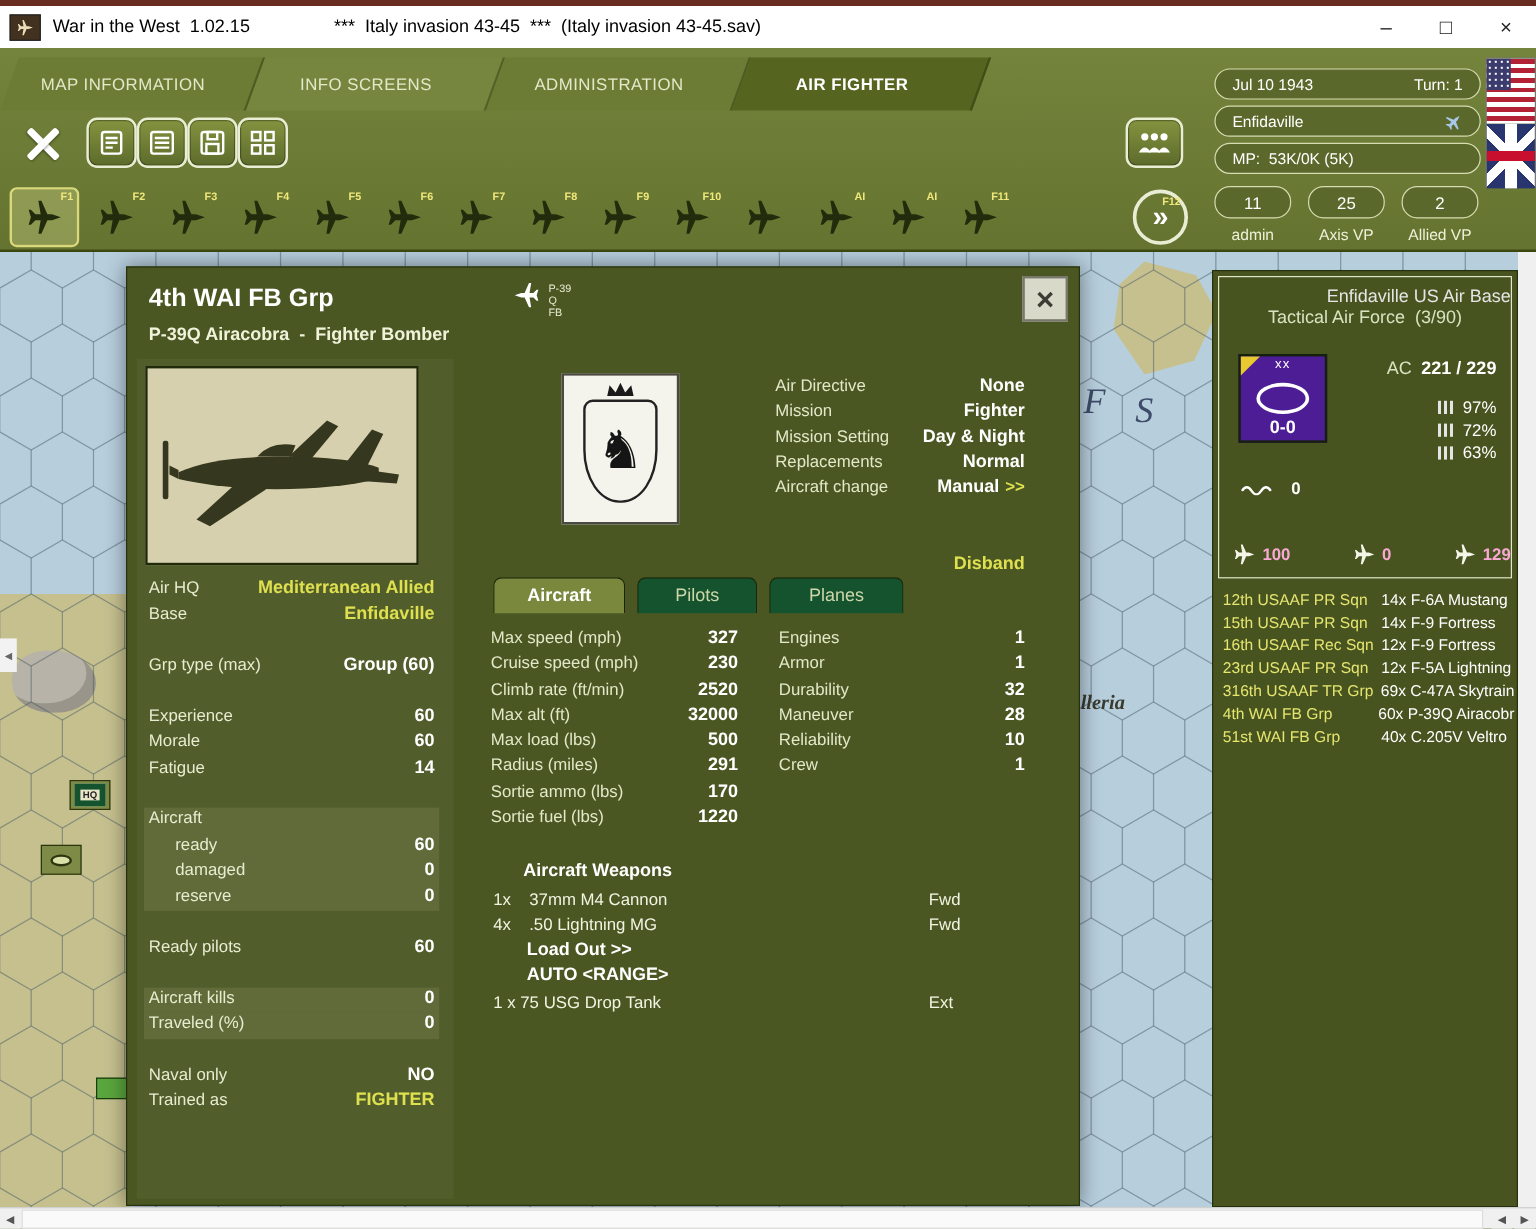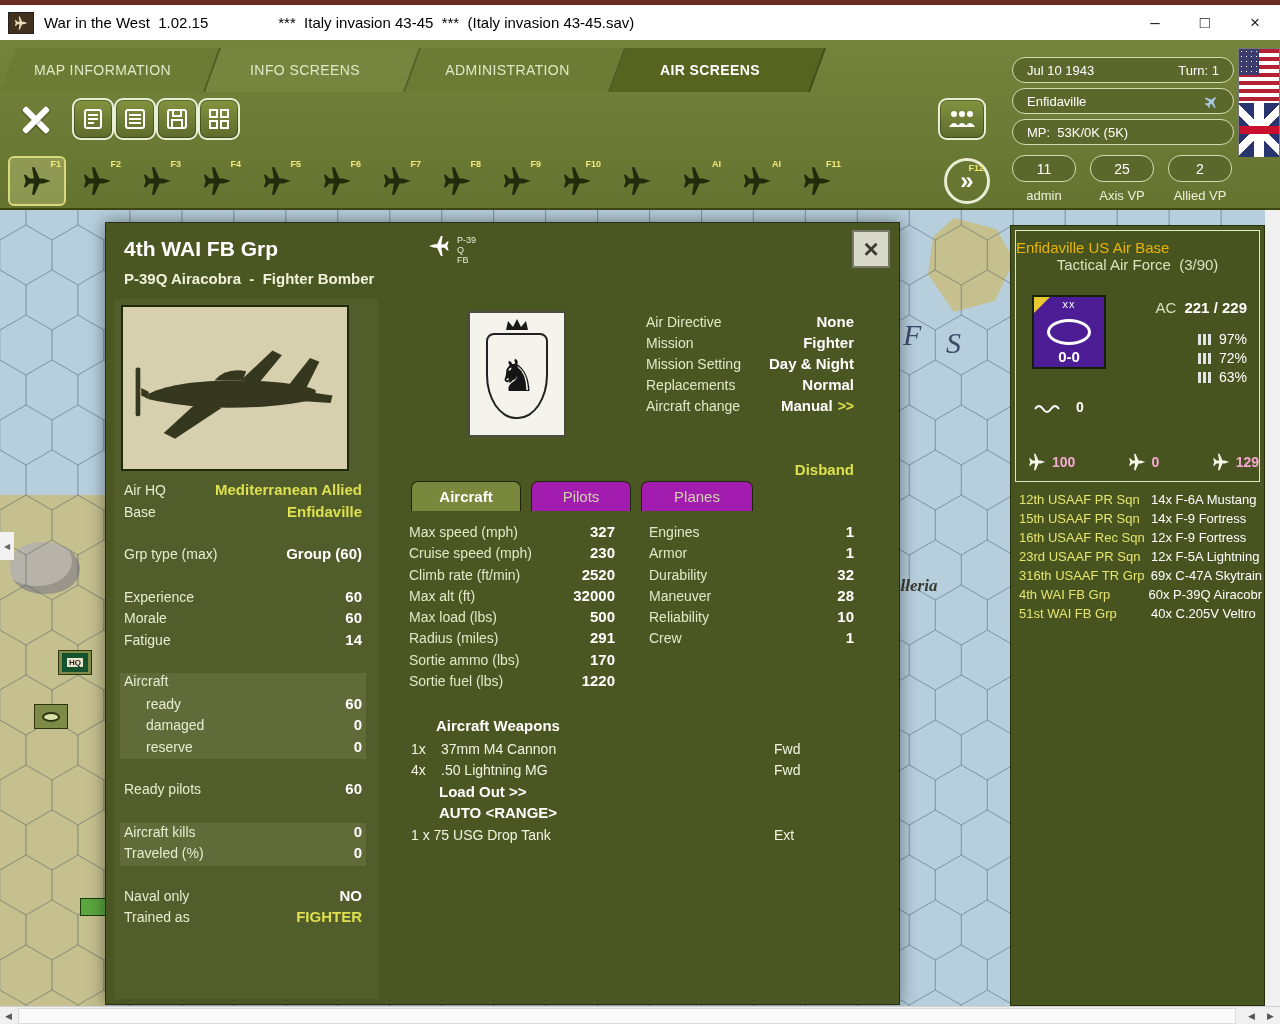--- a/index.html
+++ b/index.html
@@ -105,42 +105,42 @@
 .lspacer{height:21px}
 
 #info-rows{position:absolute;top:90px;left:540px;width:208px}
 .irow{display:flex;justify-content:space-between;height:21px;font-size:14px;color:#e2e8c8;align-items:baseline;cursor:pointer}
 .iright{display:flex;gap:5px;align-items:baseline}
 .irow .ivalue{font-weight:bold;color:#fff;font-size:15px}
 .irow .iextra{color:#dee04f;font-weight:bold}
 #disband{position:absolute;top:238px;left:540px;width:208px;text-align:right;color:#dee04f;font-weight:bold;font-size:15px;cursor:pointer}
 
 #dlg-tabs{position:absolute;top:258px;left:305px;display:flex;gap:10px}
-.dtab{height:30px;line-height:30px;text-align:center;font-size:15px;border:1px solid #1d260a;border-bottom:none;border-radius:7px 7px 0 0;background:#a21caf;color:#cdd6aa;cursor:pointer}
+.dtab{height:30px;line-height:30px;text-align:center;font-size:15px;border:1px solid #1d260a;border-bottom:none;border-radius:7px 7px 0 0;background:#14532d;color:#cdd6aa;cursor:pointer}
 .dtab.active{background:#79883c;color:#fff;font-weight:bold}
 
 #stats-left{position:absolute;top:300px;left:303px;width:206px}
 #stats-right{position:absolute;top:300px;left:543px;width:205px}
 .srow{display:flex;justify-content:space-between;height:21.3px;font-size:14px;color:#e2e8c8;align-items:baseline}
 .srow .svalue{font-weight:bold;color:#fff;font-size:15px}
 
 #weapons-header{position:absolute;top:494px;left:330px;font-size:15px;font-weight:bold}
 #weapons{position:absolute;top:518px;left:305px;width:420px}
 .wrow{display:flex;height:21px;font-size:14px;color:#f2f4e2}
 .wrow .wqty{width:30px}
 .wrow .wname{width:333px}
 #loadout{position:absolute;top:560px;left:333px;font-size:15px;font-weight:bold;cursor:pointer}
 #auto-range{position:absolute;top:581px;left:333px;font-size:15px;font-weight:bold;cursor:pointer}
 #droptank{position:absolute;top:604px;left:305px;width:420px;display:flex;font-size:14px;color:#f2f4e2}
 #droptank .dt-name{width:363px}
 
 
 #sidebar{position:absolute;top:225px;left:1010px;width:255px;height:781px;background:#47541f;border:1px solid #27310e;color:#fff;z-index:15}
 #sb-box{position:absolute;top:4px;left:4px;width:245px;height:252px;border:1px solid #dfe7c6}
-#sb-title1{margin-top:8px;text-align:left;font-size:15px;color:#eab308}
+#sb-title1{margin-top:8px;text-align:right;font-size:15px;color:#e5e5e5}
 #sb-title2{text-align:center;font-size:15px;color:#d7e4c0}
 #sb-counter{position:absolute;top:64px;left:16px;width:74px;height:74px;background:#4c1d95;border:2px solid #14200a;cursor:pointer}
 #sb-counter .corner{position:absolute;top:0;left:0;width:0;height:0;border-top:16px solid #e8c92f;border-right:16px solid transparent}
 #sb-counter .size{position:absolute;top:1px;width:100%;text-align:center;font-size:11px;letter-spacing:1px;color:#fff}
 #sb-counter .oval{position:absolute;top:22px;left:13px;width:44px;height:26px;border:3px solid #fff;border-radius:50%}
 #sb-counter .val{position:absolute;bottom:2px;width:100%;text-align:center;font-weight:bold;font-size:15px}
 #sb-ac{position:absolute;top:68px;right:12px;font-size:15px}
 #sb-ac .lab{color:#d7e4c0;margin-right:8px}
 .sb-pct{position:absolute;right:12px;font-size:14px;display:flex;align-items:center;gap:7px}
 .sb-pct.p0{top:100px}.sb-pct.p1{top:119px}.sb-pct.p2{top:138px}
@@ -183,21 +183,21 @@
     <span>□</span>
     <span id="win-close">×</span>
   </div>
 </div>
 
 <div id="ribbon">
   <div id="tabs">
       <div class="tab t0" style="left: 0px; width: 205px;"><span>MAP INFORMATION</span></div>
       <div class="tab t1" style="left: 205px; width: 200px;"><span>INFO SCREENS</span></div>
       <div class="tab t2" style="left: 405px; width: 205px;"><span>ADMINISTRATION</span></div>
-      <div class="tab t3 active" style="left: 610px; width: 200px;"><span>AIR SCREENS</span></div>
+      <div class="tab t3 active" style="left: 610px; width: 200px;"><span>AIR FIGHTER</span></div>
     </div>
 
   <div id="pill-date" class="pill">
     <span class="pre">Jul 10 1943</span>
     <span class="pre">Turn: 1</span>
   </div>
   <div id="pill-loc" class="pill">
     <span>Enfidaville</span>
     <svg>
         <use href="#plane"></use>

